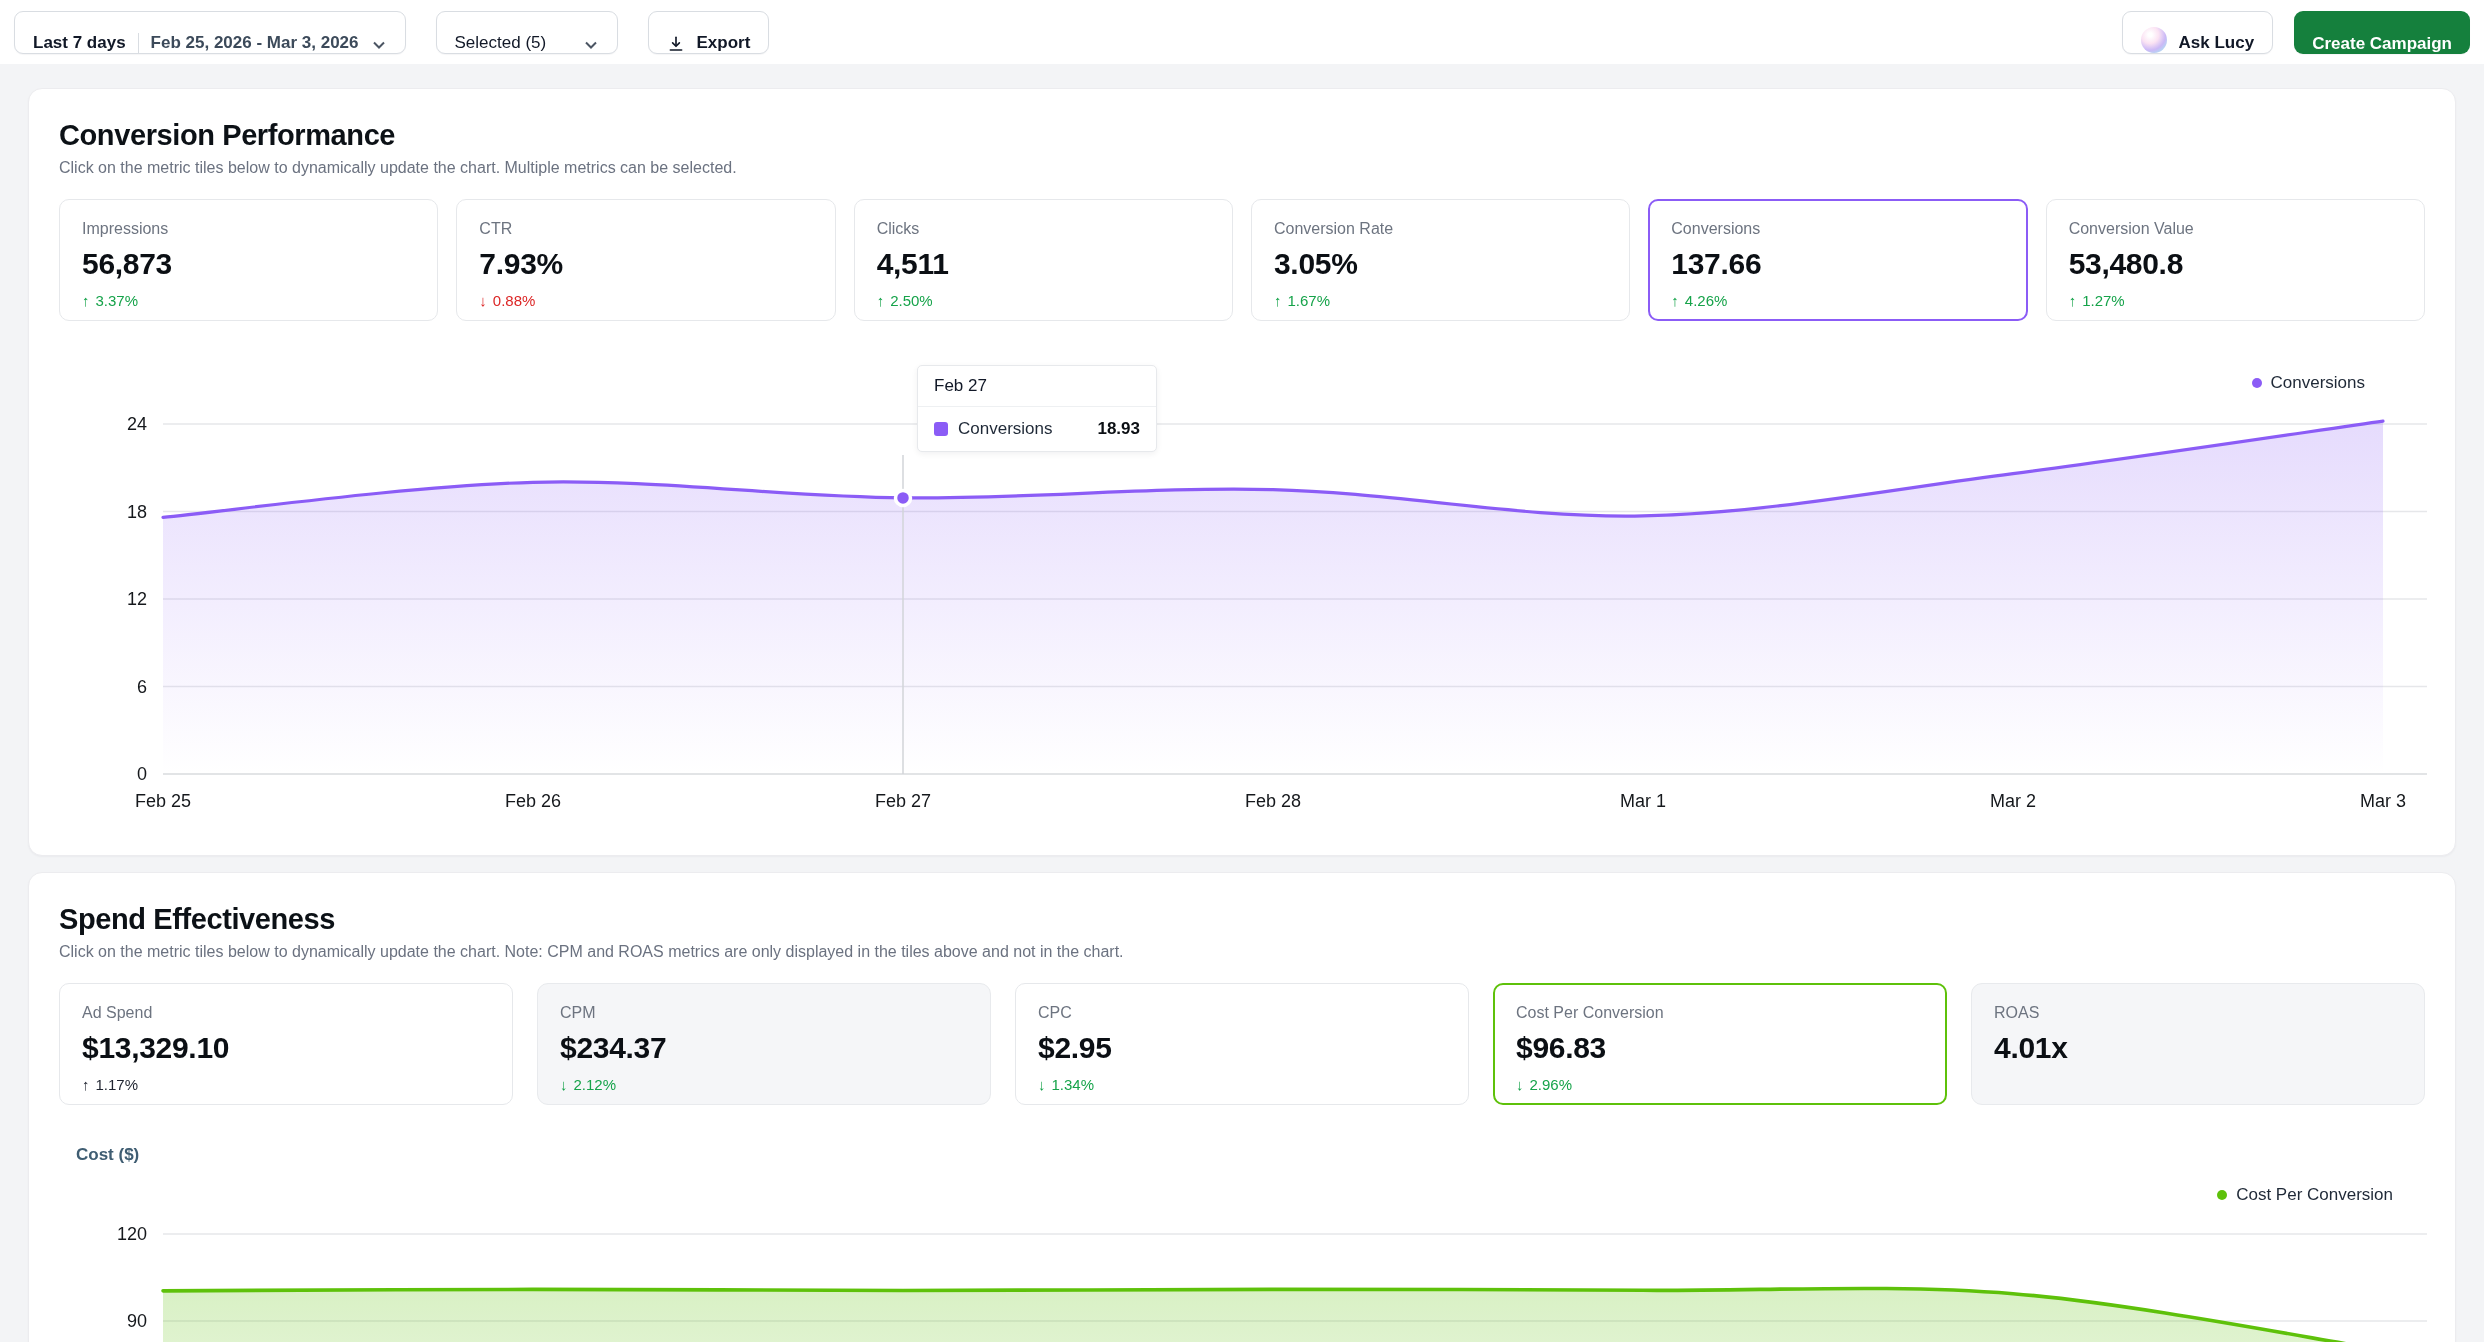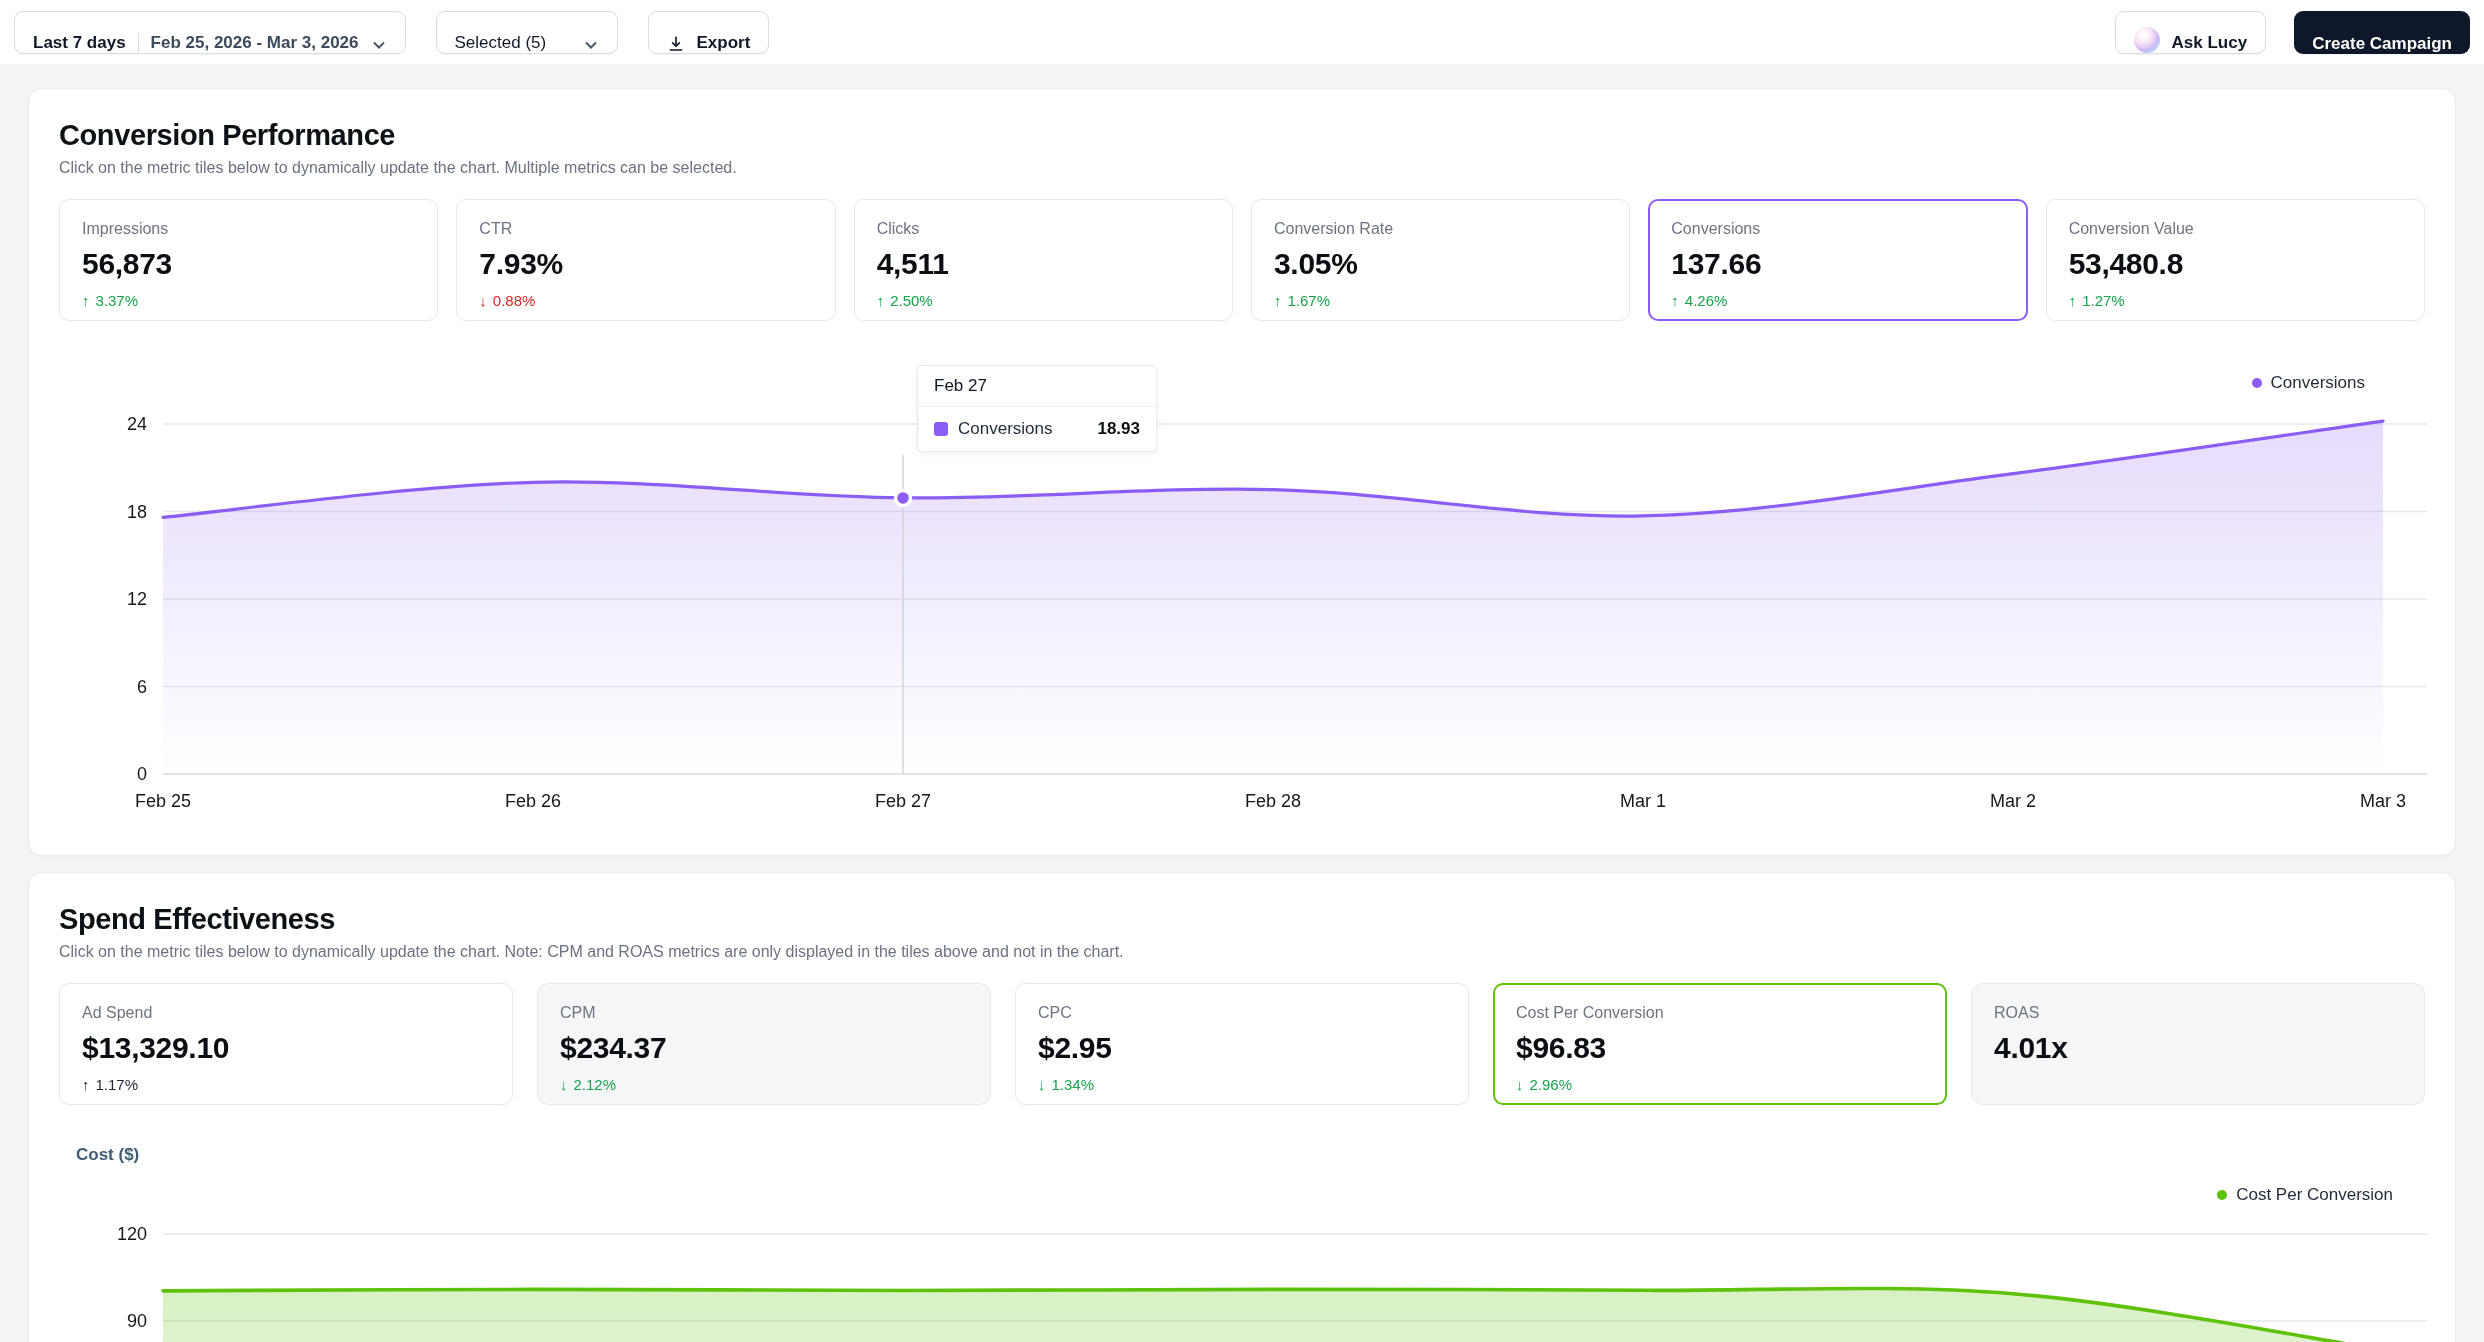--- a/index.html
+++ b/index.html
@@ -8,21 +8,21 @@
     font-family: "Liberation Sans", "DejaVu Sans", sans-serif;
     background:#f3f4f6; overflow:hidden; position:relative;
     color:#111827;
   }
   
   .topbar{ position:absolute; top:0; left:0; width:2484px; height:64px;
     background:#ffffff; display:flex; align-items:center; justify-content:space-between;
     padding:0 14px; }
   .topbar-left,.topbar-right{ display:flex; align-items:center; }
   .topbar-left{ gap:30px; }
-  .topbar-right{ gap:28px; }
+  .topbar-right{ gap:21px; }
   .btn{ height:43px; background:#fff; border:1px solid #d9dde2; border-radius:9px;
     display:inline-flex; align-items:flex-end; gap:12px; padding:0 18px;
     font-size:17px; color:#111827; box-shadow:0 1px 1px rgba(16,24,40,.04); cursor:pointer; }
   .btn .preset{ font-weight:700; }
   .btn .range{ font-weight:600; color:#3c4a5a; }
   .vdiv{ width:1px; height:20px; background:#d9dde2; display:inline-block; }
   .btn.select{ width:182px; justify-content:space-between; }
   .btn.primary{ border:none; color:#fff; font-weight:600; }
   .chev{ stroke:#4b5563; stroke-width:2; fill:none; }
   .orb{ width:26px; height:26px; border-radius:50%;
@@ -93,21 +93,21 @@
           <path d="M4.5 20h15"></path>
       </svg>
       <span style="font-weight:600;">Export</span>
     </div>
   </div>
   <div class="topbar-right">
     <div class="btn">
       <span class="orb"></span>
       <span style="font-weight:600;">Ask Lucy</span>
     </div>
-    <div class="btn primary" id="create-campaign" style="background: #0f172a;">
+    <div class="btn primary" id="create-campaign" style="background: #15803d;">
       <span>Create Campaign</span>
     </div>
   </div>
 </div>
 
 <div class="card" id="card-conversion">
   <h2>Conversion Performance</h2>
   <div class="sub">Click on the metric tiles below to dynamically update the chart. Multiple metrics can be selected.</div>
   <div class="tiles" id="conv-tiles">
       <div class="tile">

